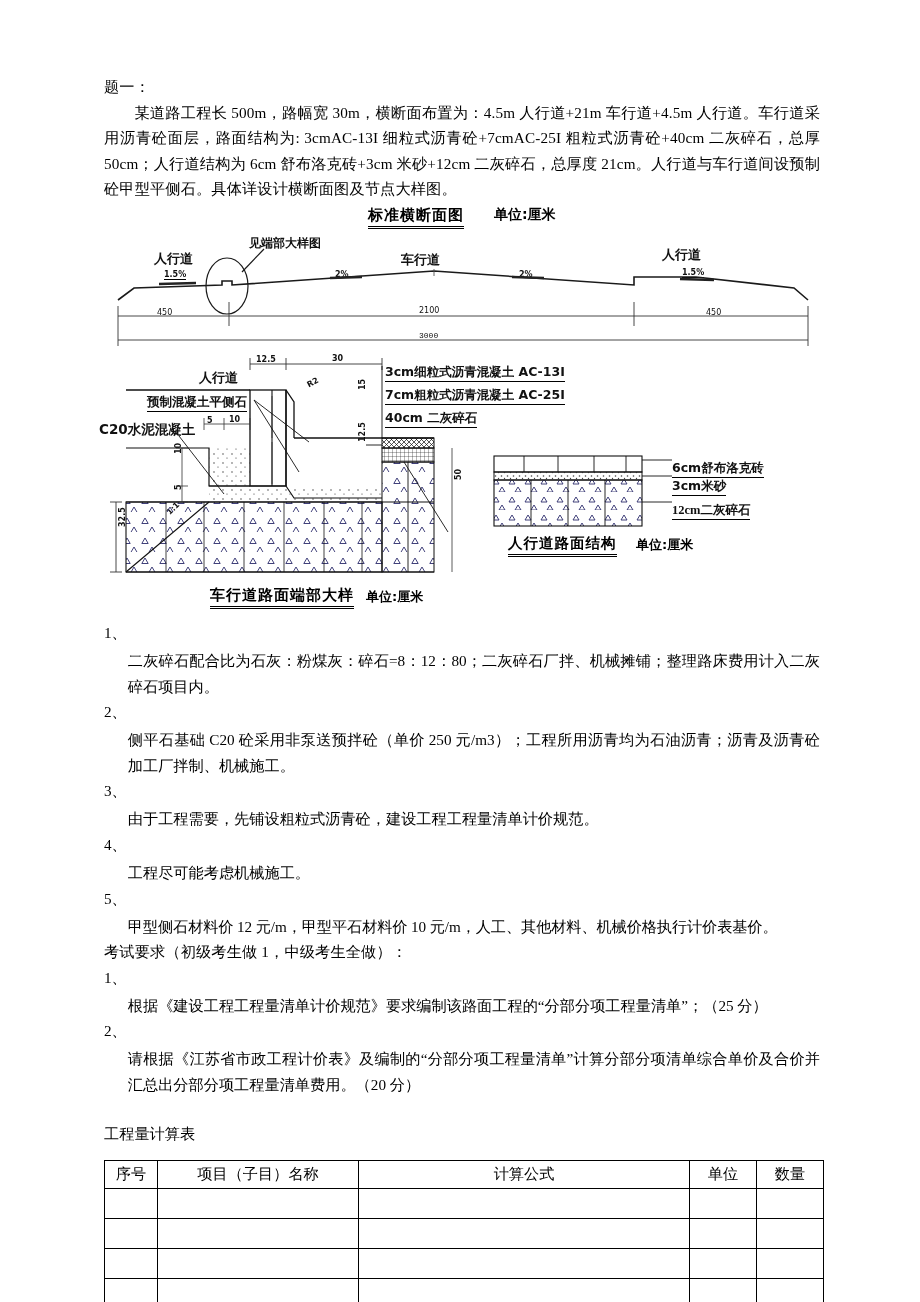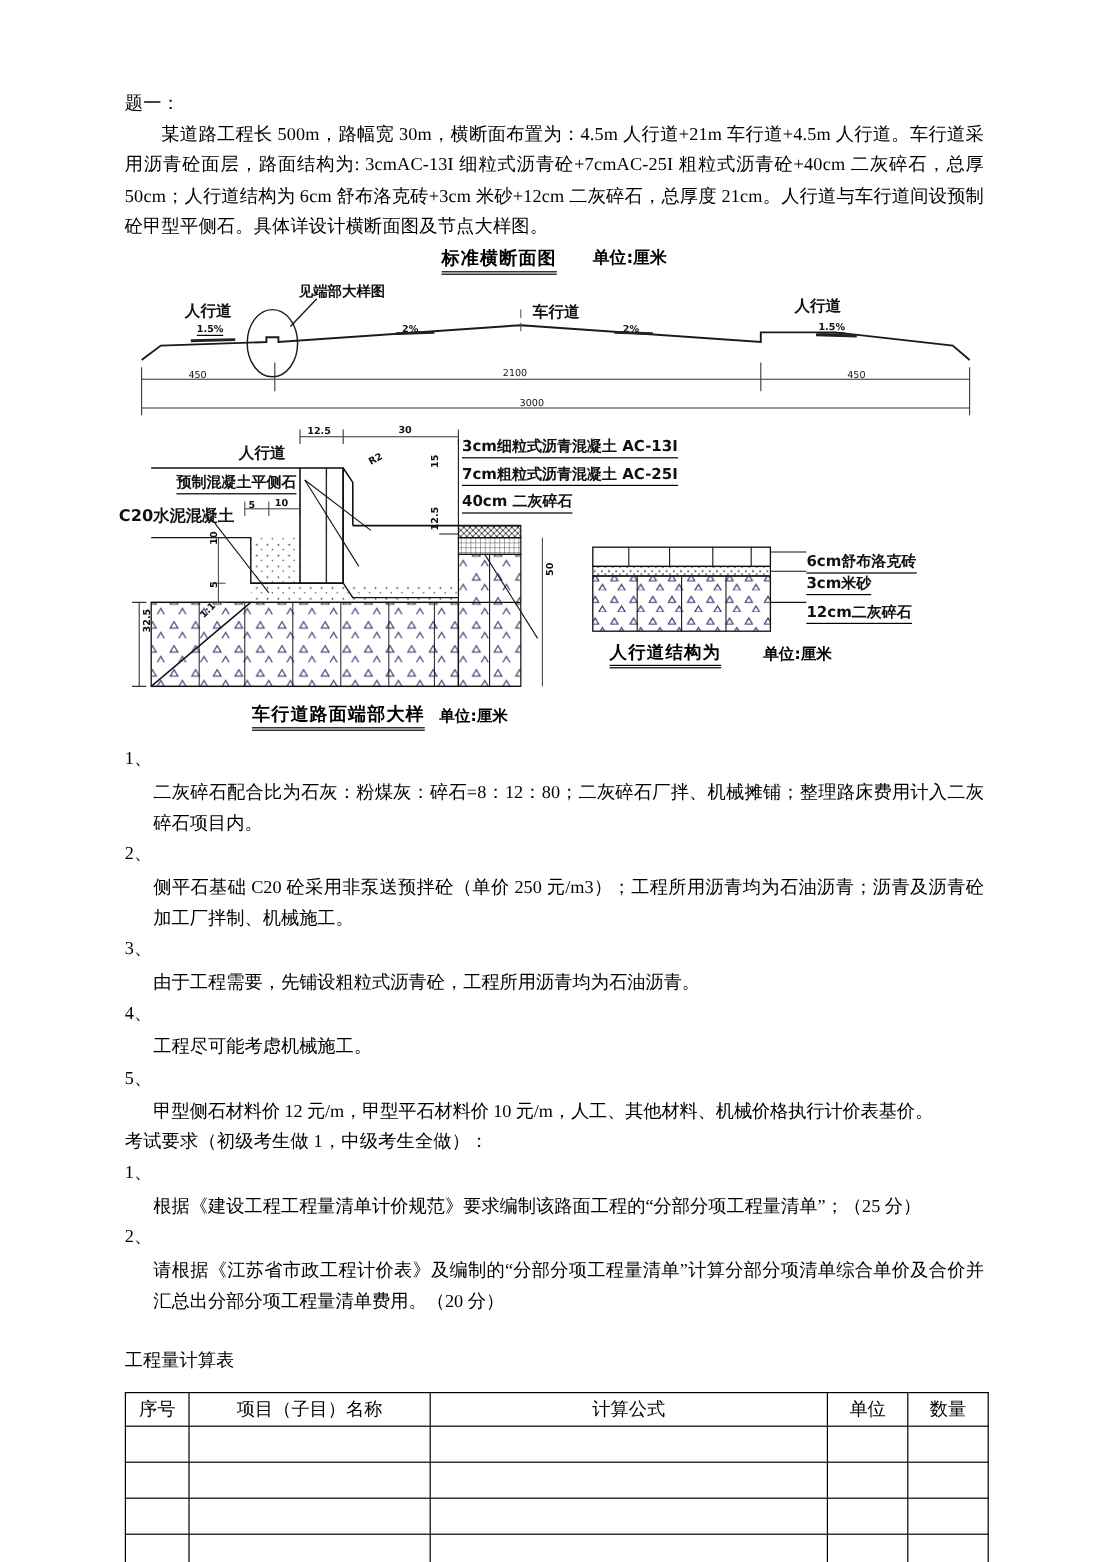--- a/index.html
+++ b/index.html
@@ -132,21 +132,21 @@
     <p class="para">题一：</p>
 
     <p class="para indent2">某道路工程长 500m，路幅宽 30m，横断面布置为：4.5m 人行道+21m 车行道+4.5m 人行道。车行道采用沥青砼面层，路面结构为: 3cmAC-13I 细粒式沥青砼+7cmAC-25I 粗粒式沥青砼+40cm 二灰碎石，总厚 50cm；人行道结构为 6cm 舒布洛克砖+3cm 米砂+12cm 二灰碎石，总厚度 21cm。人行道与车行道间设预制砼甲型平侧石。具体详设计横断面图及节点大样图。</p>
 
     <div class="figure">
 
       <div class="fig-title ul-dbl" style="left:264px; top:4px; font-size:15px; letter-spacing:1px;">标准横断面图</div>
       <div class="fig-title" style="left:390px; top:4px; font-size:14px;">单位:厘米</div>
 
       <div class="fig-label" style="left:50px; top:48px; font-size:13px;">人行道</div>
-      <div class="fig-label" style="left:297px; top:49px; font-size:13px;margin-left:43px;">车行道</div>
+      <div class="fig-label" style="left:297px; top:49px; font-size:13px;">车行道</div>
       <div class="fig-label" style="left:558px; top:44px; font-size:13px;">人行道</div>
       <div class="fig-label" style="left:145px; top:33px; font-size:12px;">见端部大样图</div>
 
       <div class="fig-num ul-sgl" style="left:60px; top:68px; font-weight:bold;">1.5%</div>
       <div class="fig-num" style="left:231px; top:68px; font-weight:bold;">2%</div>
       <div class="fig-num" style="left:415px; top:68px; font-weight:bold;">2%</div>
       <div class="fig-num ul-sgl" style="left:578px; top:66px; font-weight:bold;">1.5%</div>
 
       <svg width="716" height="130" style="position:absolute;left:0;top:0;">
 
@@ -172,21 +172,21 @@
         <line x1="125" y1="-2" x2="125" y2="24" stroke="#333" stroke-width="0.9"></line>
         <line x1="530" y1="-2" x2="530" y2="24" stroke="#333" stroke-width="0.9"></line>
         <line x1="704" y1="4" x2="704" y2="44" stroke="#333" stroke-width="0.9"></line>
 
         <line x1="14" y1="38" x2="704" y2="38" stroke="#333" stroke-width="0.9"></line>
       </svg>
 
       <div class="fig-num" style="left:53px; top:106px;">450</div>
       <div class="fig-num" style="left:315px; top:104px;">2100</div>
       <div class="fig-num" style="left:602px; top:106px;">450</div>
-      <div class="fig-num" style="left:329px; top:129px;">3000</div>
+      <div class="fig-num" style="left:315px; top:129px;font-family:Liberation Mono, monospace;">3000</div>
 
       <div class="fig-num" style="left:152px; top:153px; font-weight:bold;">12.5</div>
       <div class="fig-num" style="left:228px; top:152px; font-weight:bold;">30</div>
       <div class="fig-num" style="left:203px; top:176px; font-weight:bold; transform:rotate(-28deg);">R2</div>
 
       <div class="fig-label" style="left:95px; top:167px; font-size:13px;">人行道</div>
       <div class="fig-label ul-sgl" style="left:43px; top:192px; font-size:12.5px;">预制混凝土平侧石</div>
       <div class="fig-label" style="left:-5px; top:219px; font-size:13.5px;">C20水泥混凝土</div>
 
       <div class="fig-label ul-sgl" style="left:281px; top:162px; font-size:12.5px;">3cm细粒式沥青混凝土 AC-13I</div>
@@ -322,38 +322,38 @@
           <line x1="129" y1="42" x2="129" y2="88"></line>
         </g>
 
         <line x1="166" y1="22" x2="196" y2="22" stroke="#111" stroke-width="0.9"></line>
         <line x1="166" y1="38" x2="196" y2="38" stroke="#111" stroke-width="0.9"></line>
         <line x1="166" y1="64" x2="196" y2="64" stroke="#111" stroke-width="0.9"></line>
       </svg>
 
       <div class="fig-label ul-sgl" style="left:568px; top:258px; font-size:12.5px;">6cm舒布洛克砖</div>
       <div class="fig-label ul-sgl" style="left:568px; top:276px; font-size:12.5px;">3cm米砂</div>
-      <div class="fig-label ul-sgl" style="left:568px; top:300px; font-size:12.5px;">12cm二灰碎石</div>
-
-      <div class="fig-title ul-dbl" style="left:404px; top:332px; font-size:14.5px; letter-spacing:1px;">人行道结构为</div>
+      <div class="fig-label ul-sgl" style="left:568px; top:300px; font-size:12.5px;font-family:Liberation Serif, serif;">12cm二灰碎石</div>
+
+      <div class="fig-title ul-dbl" style="left:404px; top:332px; font-size:14.5px; letter-spacing:1px;">人行道路面结构</div>
       <div class="fig-title" style="left:532px; top:334px; font-size:13px;">单位:厘米</div>
     </div>
 
 
     <div class="list-item">
       <span class="list-num">1、</span>
       <span class="list-body">二灰碎石配合比为石灰：粉煤灰：碎石=8：12：80；二灰碎石厂拌、机械摊铺；整理路床费用计入二灰碎石项目内。</span>
     </div>
     <div class="list-item">
       <span class="list-num">2、</span>
       <span class="list-body">侧平石基础 C20 砼采用非泵送预拌砼（单价 250 元/m3）；工程所用沥青均为石油沥青；沥青及沥青砼加工厂拌制、机械施工。</span>
     </div>
     <div class="list-item">
       <span class="list-num">3、</span>
-      <span class="list-body">由于工程需要，先铺设粗粒式沥青砼，工程所用沥青均为石油沥青。</span>
+      <span class="list-body">由于工程需要，先铺设粗粒式沥青砼，建设工程工程量清单计价规范。</span>
     </div>
     <div class="list-item">
       <span class="list-num">4、</span>
       <span class="list-body">工程尽可能考虑机械施工。</span>
     </div>
     <div class="list-item">
       <span class="list-num">5、</span>
       <span class="list-body tight">甲型侧石材料价 12 元/m，甲型平石材料价 10 元/m，人工、其他材料、机械价格执行计价表基价。</span>
     </div>
 

